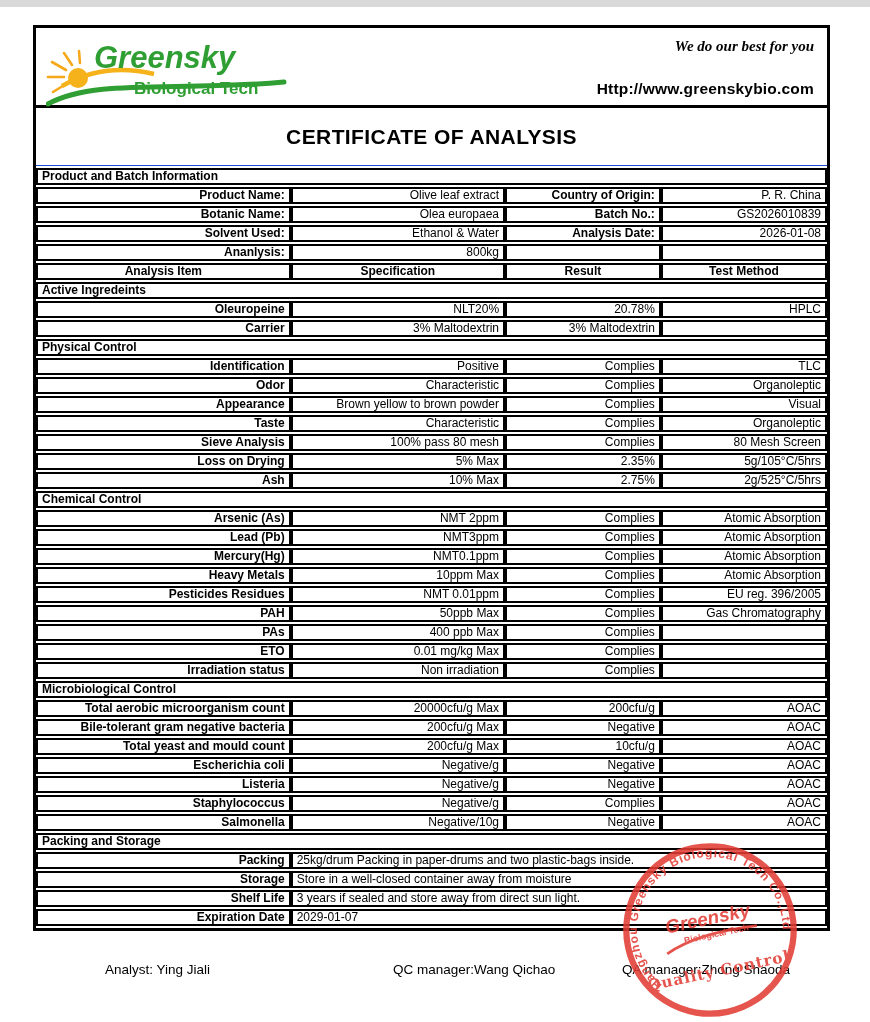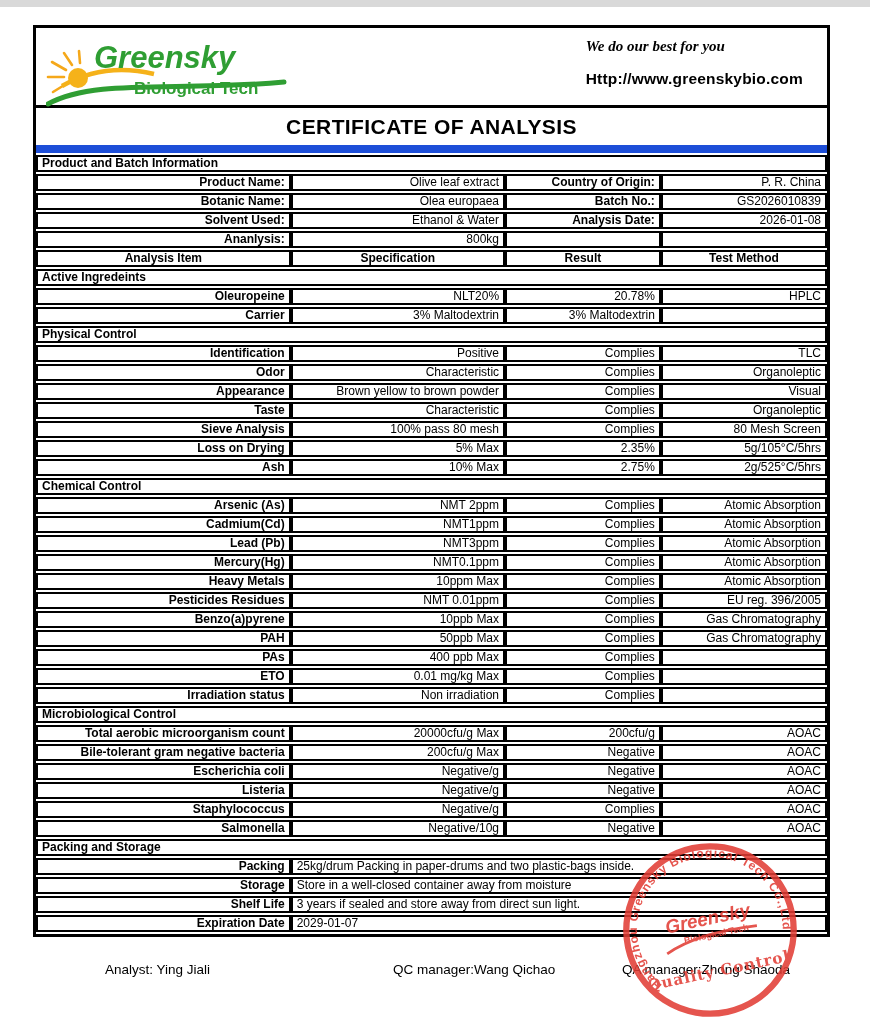--- a/index.html
+++ b/index.html
@@ -10,30 +10,30 @@
   .top-strip { position:absolute; top:0; left:0; width:870px; height:7px; background:#d9d9d9; }
 
   .document {
     position:absolute; left:33px; top:25px; width:797px;
     border:3px solid #000; background:#fff;
   }
 
   
   .doc-header { height:80px; position:relative; border-bottom:3px solid #000; }
   .logo { position:absolute; left:10px; top:2px; }
-  .header-right { position:absolute; right:24px; top:0; }
+  .header-right { position:absolute; right:13px; top:0; text-align:right; }
   .tagline {
     margin-top:10px; font-family:"Liberation Serif", serif;
     font-style:italic; font-weight:bold; font-size:15px;
   }
-  .website { margin-top:15px; font-weight:bold; font-size:15.5px; letter-spacing:.2px; }
+  .website { margin-top:25px; font-weight:bold; font-size:15.5px; letter-spacing:.2px; }
 
   
   .title-bar {
-    height:45px; border-bottom:8px solid #1d4ed8;
+    height:58px; border-bottom:1px solid #1d4ed8;
     display:flex; align-items:center; justify-content:center;
   }
   .title-bar span { font-weight:bold; font-size:21px; letter-spacing:.4px; }
 
   
   table.coa {
     width:100%; table-layout:fixed;
     border-collapse:separate; border-spacing:0 2px;
     font-size:12px;
   }
@@ -200,26 +200,20 @@
         <tr>
           <td class="sec" colspan="4">Chemical Control</td>
         </tr>
         <tr>
           <td class="lbl">Arsenic (As)</td>
           <td class="val">NMT 2ppm</td>
           <td class="val">Complies</td>
           <td class="val">Atomic Absorption</td>
         </tr>
         <tr>
-          <td class="lbl">Cadmium(Cd)</td>
-          <td class="val">NMT1ppm</td>
-          <td class="val">Complies</td>
-          <td class="val">Atomic Absorption</td>
-        </tr>
-        <tr>
           <td class="lbl">Lead (Pb)</td>
           <td class="val">NMT3ppm</td>
           <td class="val">Complies</td>
           <td class="val">Atomic Absorption</td>
         </tr>
         <tr>
           <td class="lbl">Mercury(Hg)</td>
           <td class="val">NMT0.1ppm</td>
           <td class="val">Complies</td>
           <td class="val">Atomic Absorption</td>
@@ -228,26 +222,20 @@
           <td class="lbl">Heavy Metals</td>
           <td class="val">10ppm Max</td>
           <td class="val">Complies</td>
           <td class="val">Atomic Absorption</td>
         </tr>
         <tr>
           <td class="lbl">Pesticides Residues</td>
           <td class="val">NMT 0.01ppm</td>
           <td class="val">Complies</td>
           <td class="val">EU reg. 396/2005</td>
-        </tr>
-        <tr>
-          <td class="lbl">Benzo(a)pyrene</td>
-          <td class="val">10ppb Max</td>
-          <td class="val">Complies</td>
-          <td class="val">Gas Chromatography</td>
         </tr>
         <tr>
           <td class="lbl">PAH</td>
           <td class="val">50ppb Max</td>
           <td class="val">Complies</td>
           <td class="val">Gas Chromatography</td>
         </tr>
         <tr>
           <td class="lbl">PAs</td>
           <td class="val">400 ppb Max</td>
@@ -272,20 +260,26 @@
         <tr>
           <td class="lbl">Total aerobic microorganism count</td>
           <td class="val">20000cfu/g Max</td>
           <td class="val">200cfu/g</td>
           <td class="val">AOAC</td>
         </tr>
         <tr>
           <td class="lbl">Bile-tolerant gram negative bacteria</td>
           <td class="val">200cfu/g Max</td>
           <td class="val">Negative</td>
+          <td class="val">AOAC</td>
+        </tr>
+        <tr>
+          <td class="lbl">Total yeast and mould count</td>
+          <td class="val">200cfu/g Max</td>
+          <td class="val">10cfu/g</td>
           <td class="val">AOAC</td>
         </tr>
         <tr>
           <td class="lbl">Escherichia coli</td>
           <td class="val">Negative/g</td>
           <td class="val">Negative</td>
           <td class="val">AOAC</td>
         </tr>
         <tr>
           <td class="lbl">Listeria</td>

